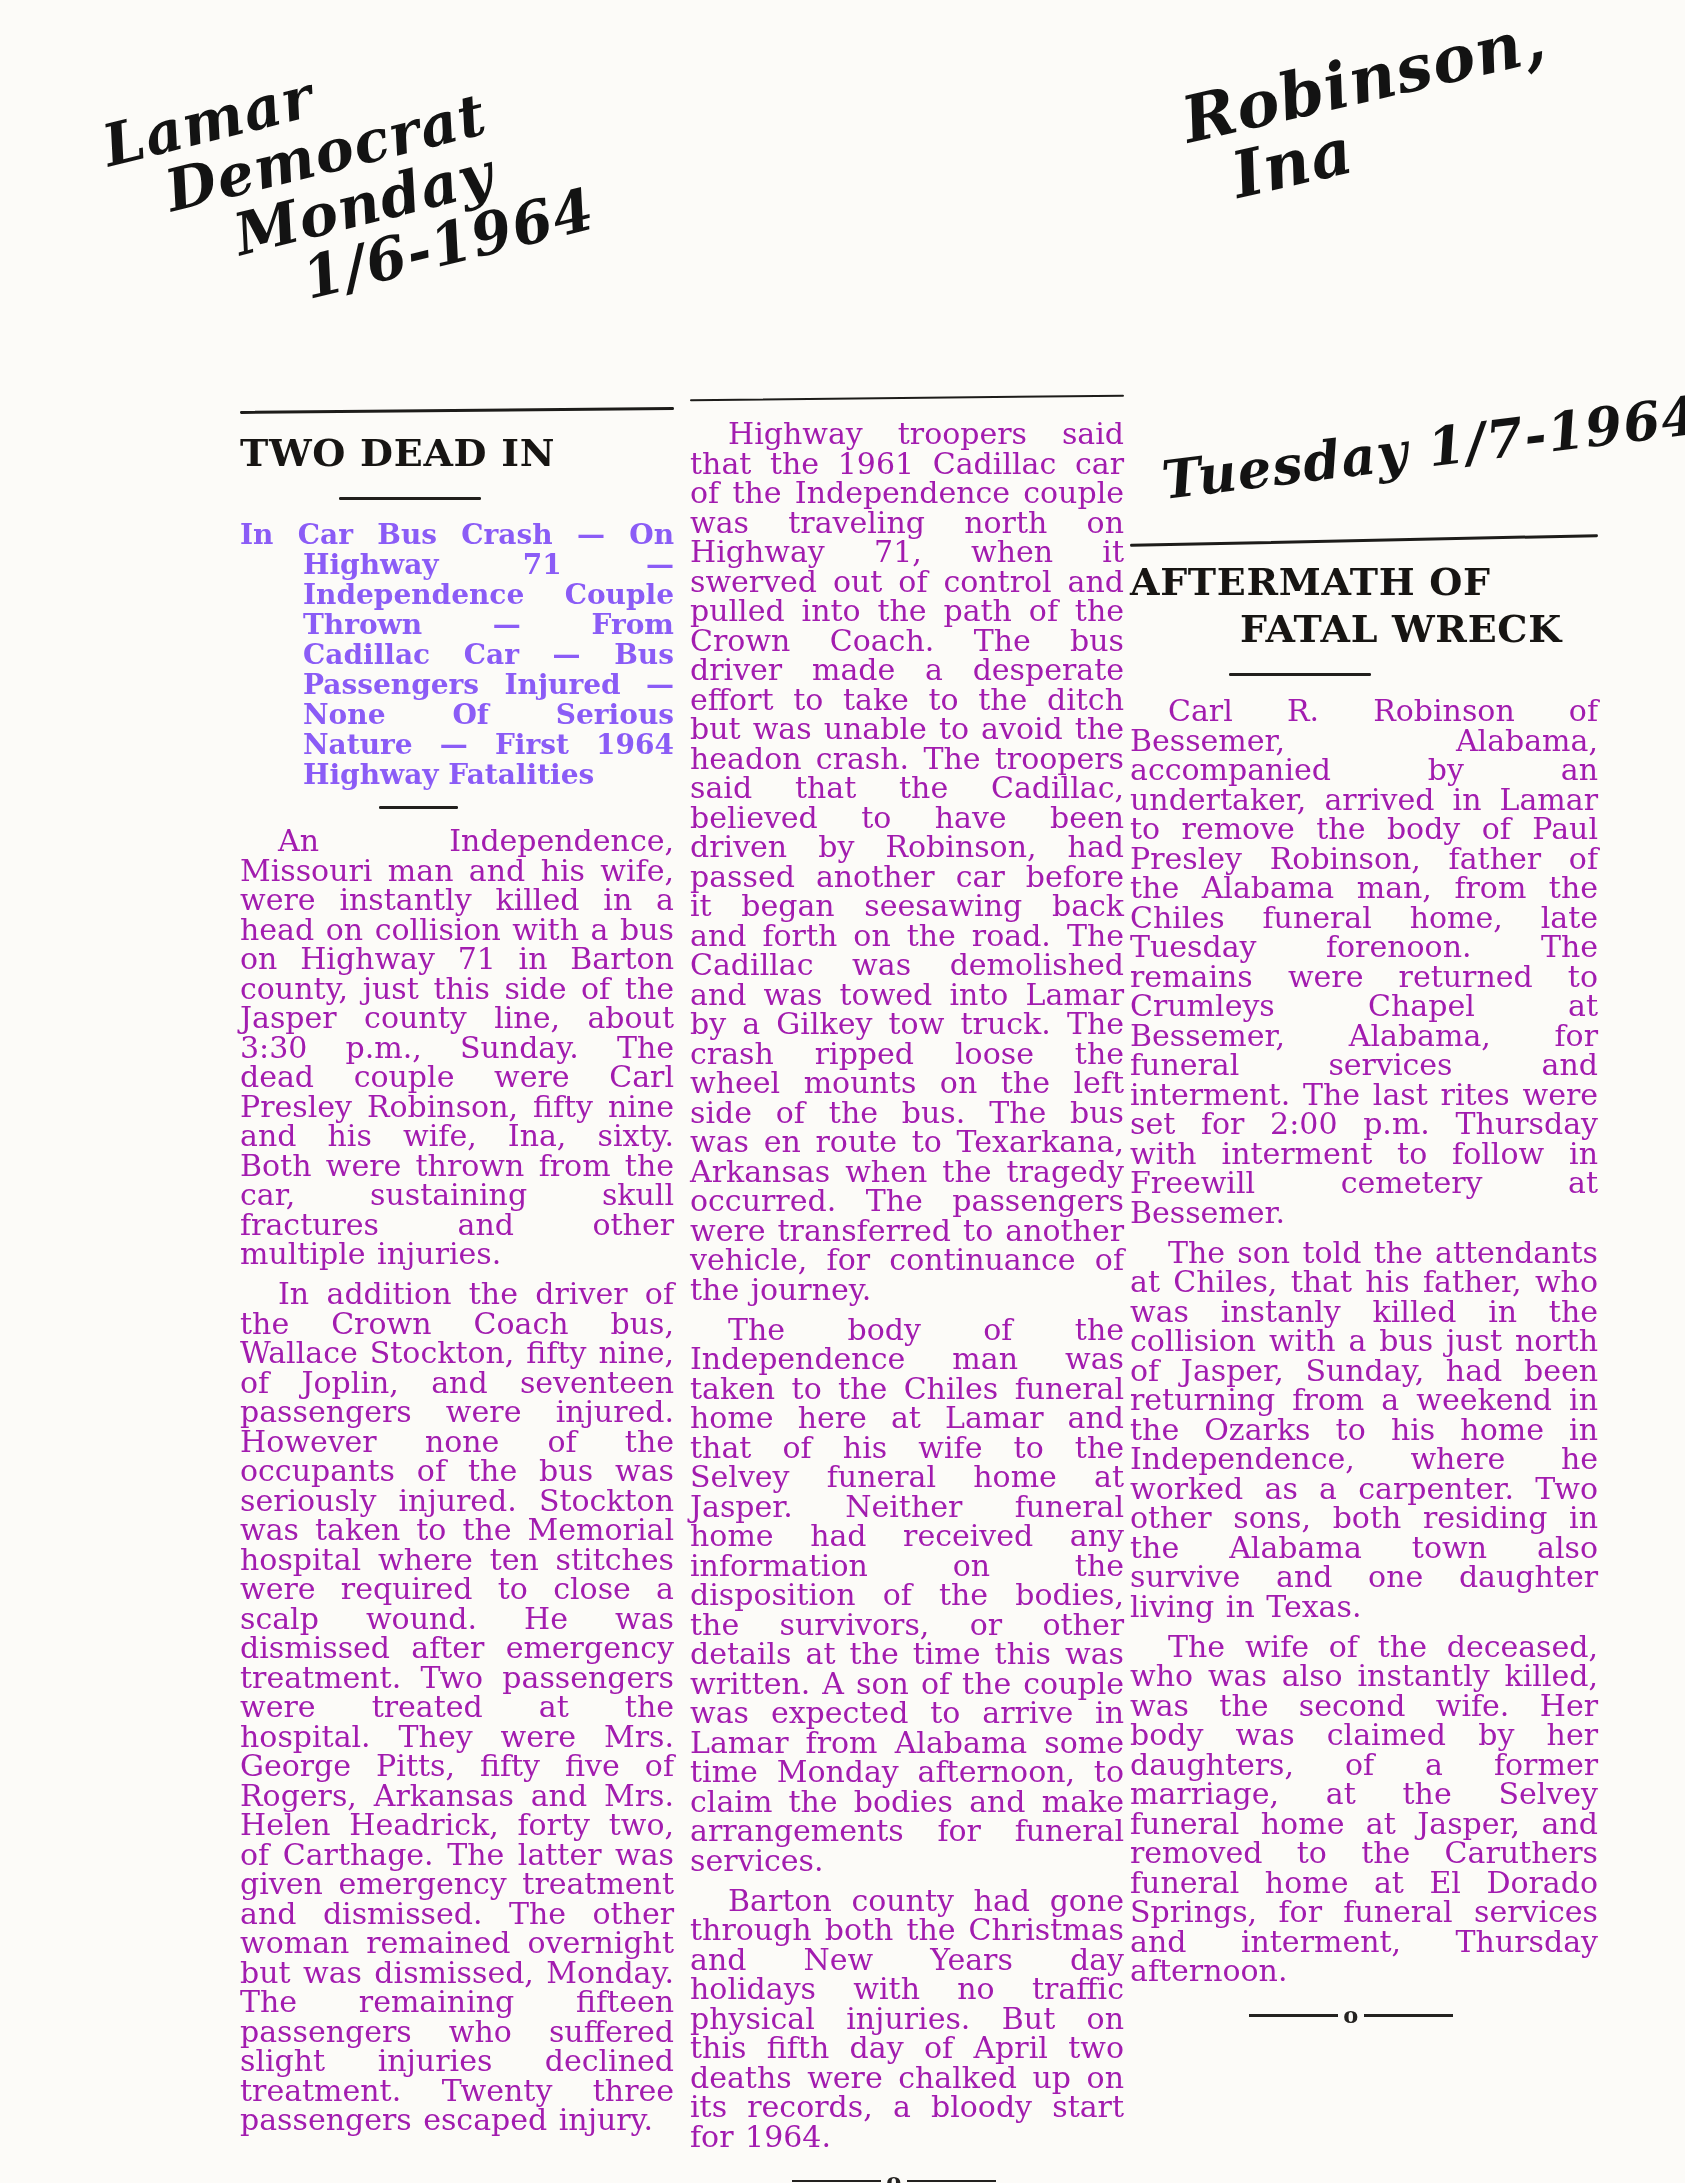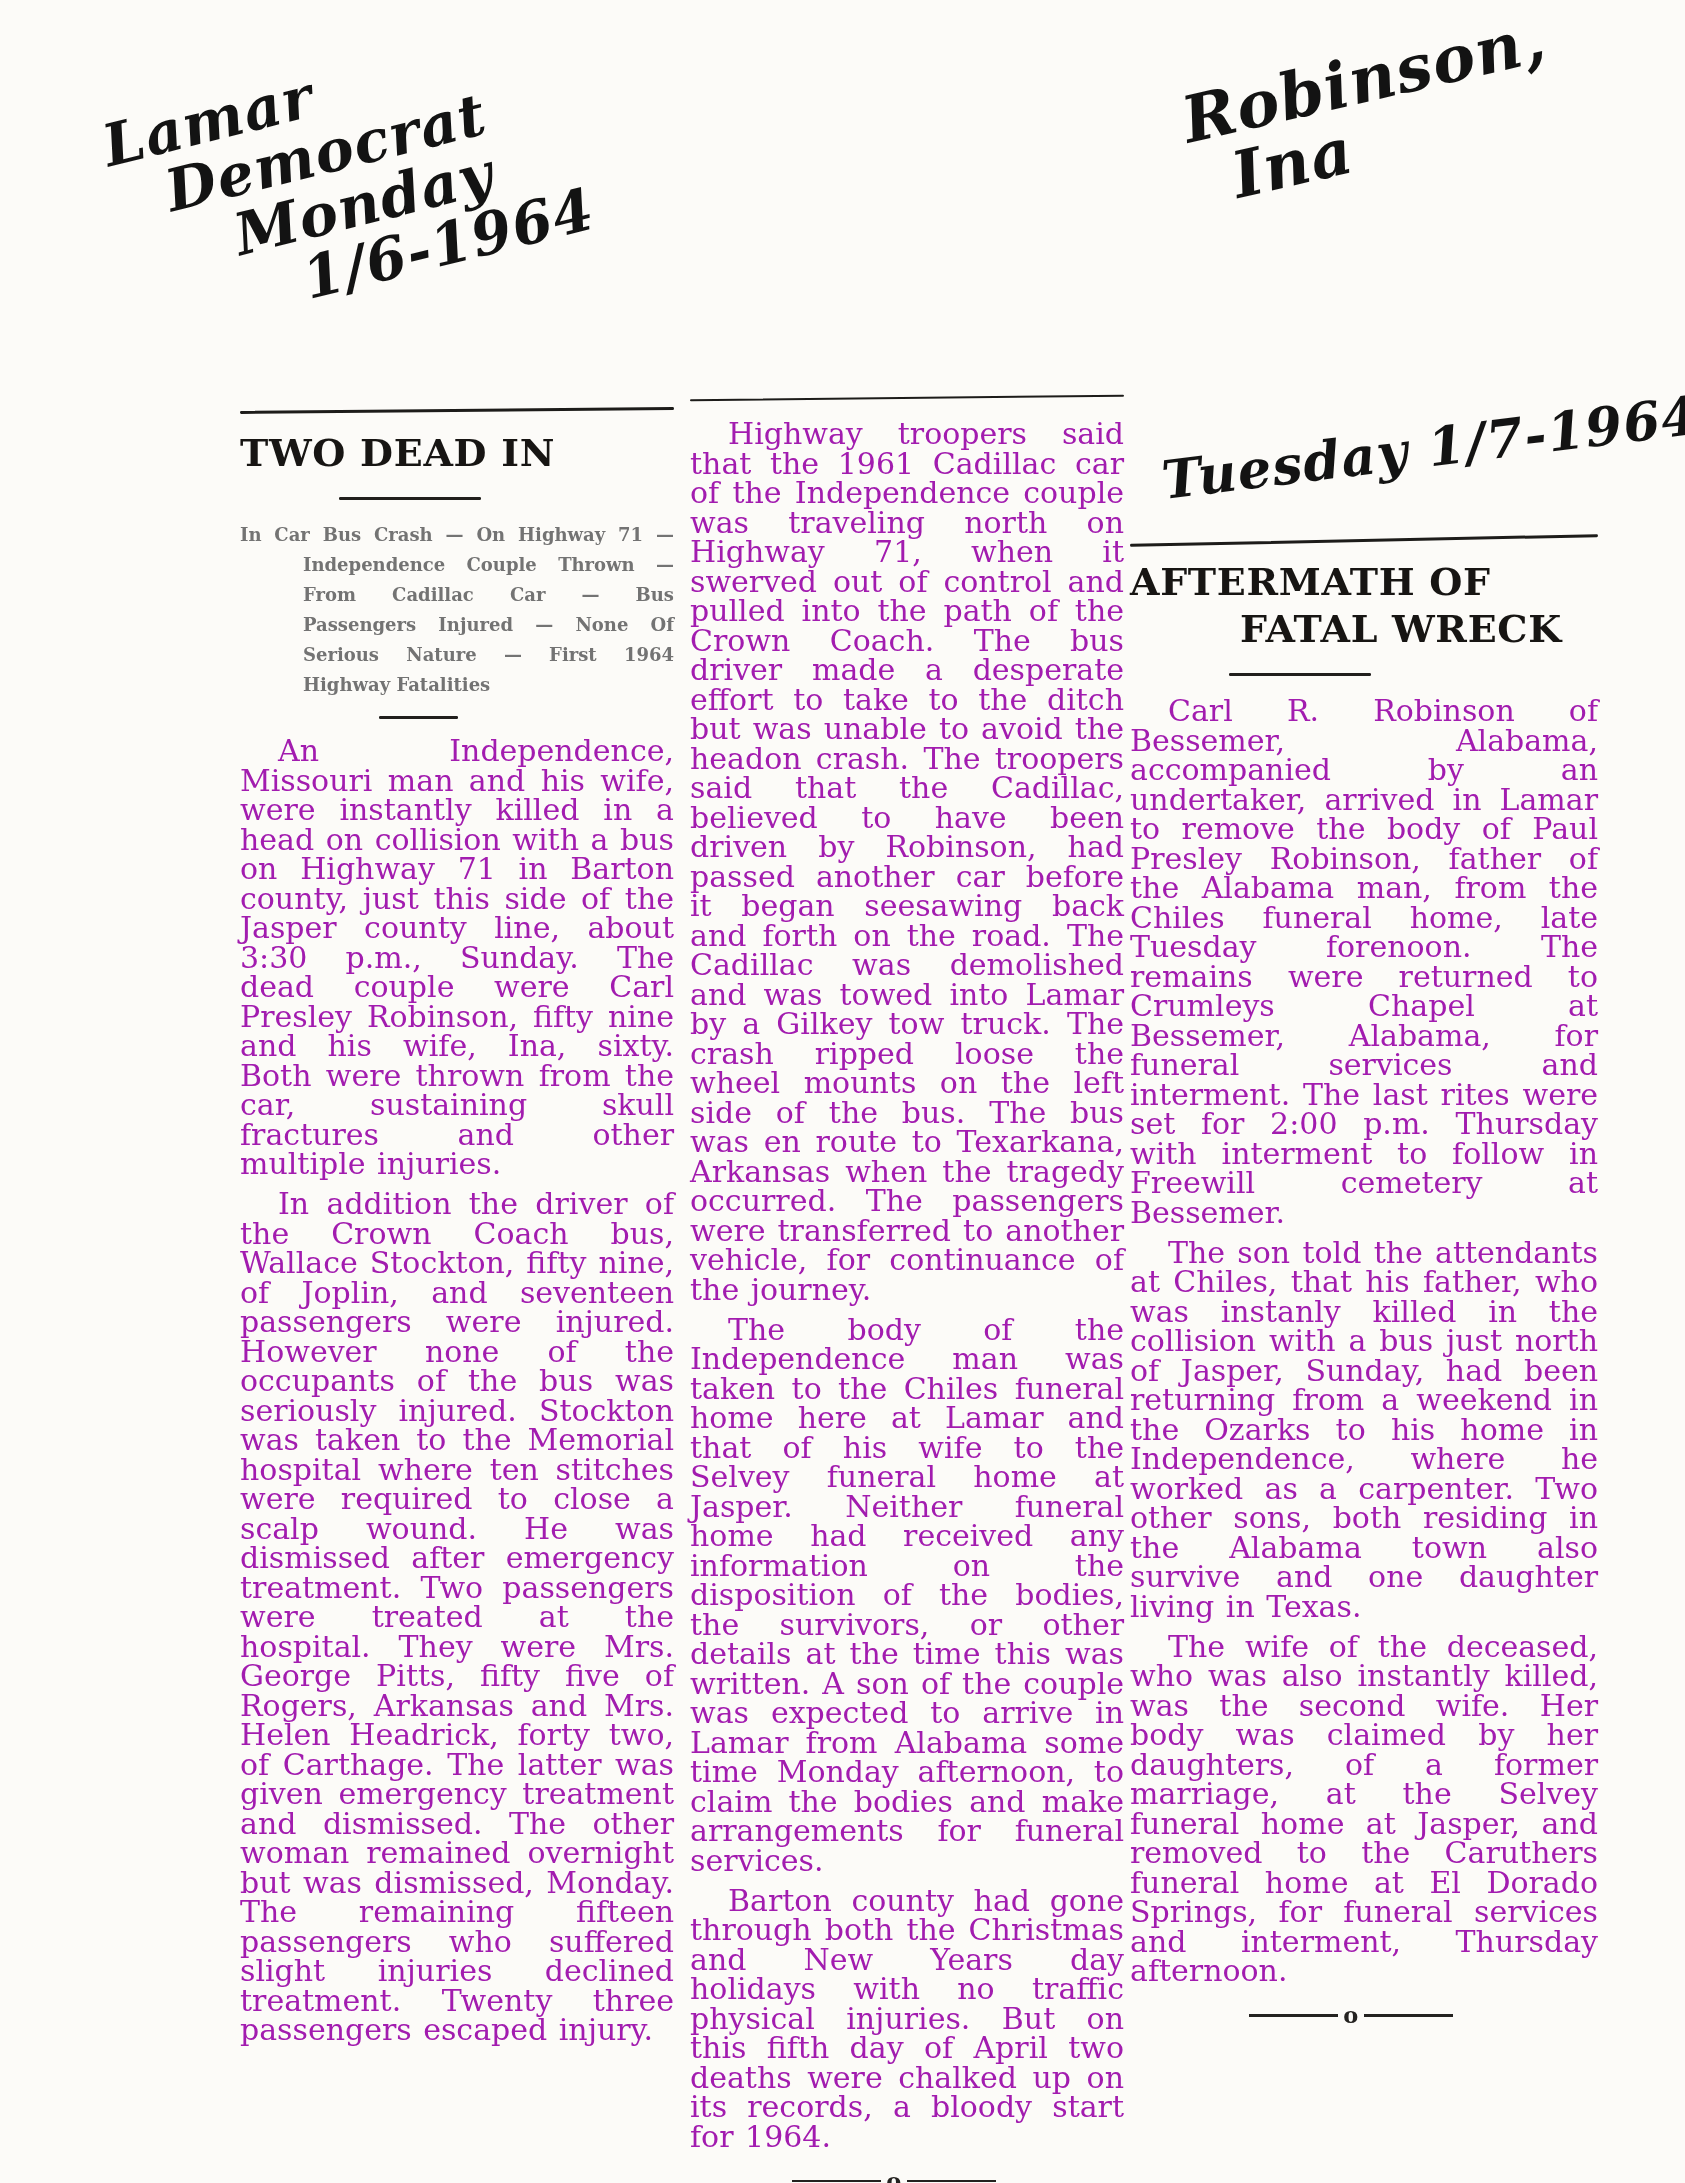--- a/index.html
+++ b/index.html
@@ -75,28 +75,28 @@
   .short-divider {
     height: 3.3px;
     background: #211f1d;
     width: 142px;
     margin: 20px auto 20px 99px;
     border-radius: 1.3px;
   }
   .short-divider.sm { width: 79px; margin: 16px auto 17px 139px; }
 
   .subhead {
-    font-size: 18px;
+    font-size: 28px;
     font-weight: bold;
     line-height: 30px;
     text-align: justify;
     margin: 0;
     padding-left: 63px;
     text-indent: -63px;
-    color: #737373;
+    color: #8b5cf6;
   }
 
   .body-p {
     font-size: 30px;
     line-height: 29.5px;
     text-align: justify;
     text-indent: 38px;
     word-spacing: 2px;
     margin: 0 0 10.6px 0;
     color: #a21caf;

